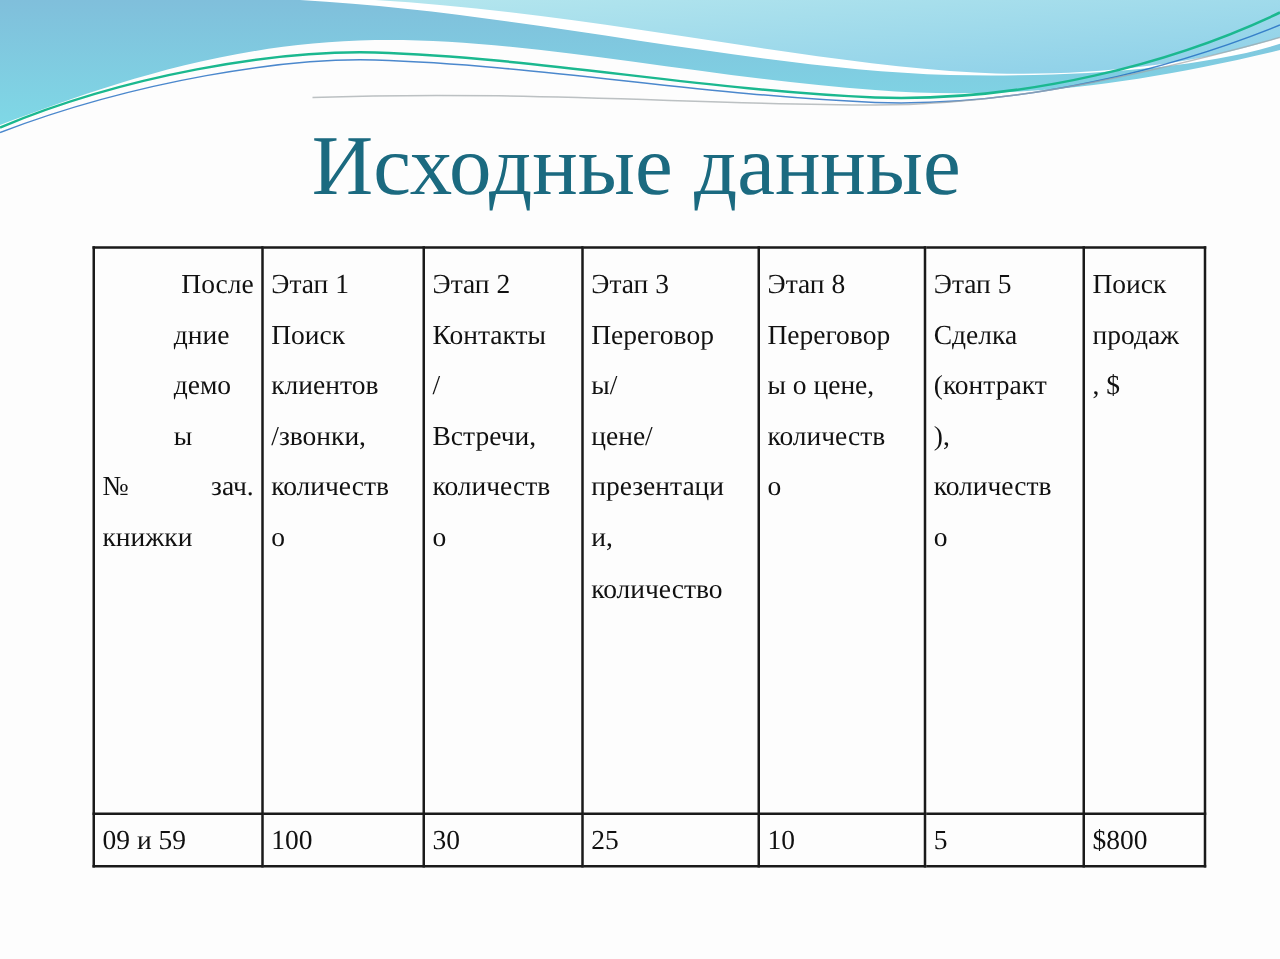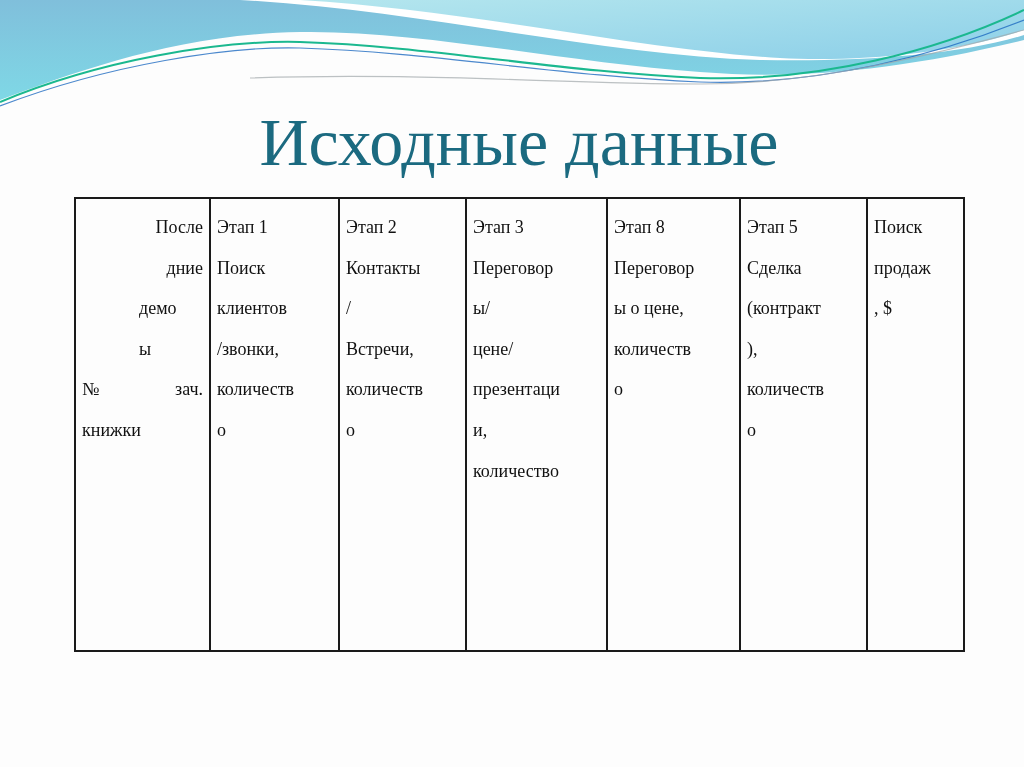--- a/index.html
+++ b/index.html
@@ -5,27 +5,27 @@
   html, body { margin: 0; padding: 0; }
   body {
     width: 1024px; height: 767px; overflow: hidden; position: relative;
     background: #fdfdfd;
     font-family: "Liberation Serif", "DejaVu Serif", serif;
   }
   .waves { position: absolute; left: 0; top: 0; width: 1024px; height: 130px; }
   .title {
     position: absolute; left: 0; top: 88px; width: 1010px; text-align: center;
     font-family: "Liberation Serif", "DejaVu Serif", serif;
-    font-size: 68px; line-height: 80px; color: #1b6a80; margin: 14px; font-weight: normal;
+    font-size: 68px; line-height: 80px; color: #1b6a80; margin: 4px; font-weight: normal;
   }
   table.data {
     position: absolute; left: 74px; top: 197px;
     border-collapse: collapse; table-layout: fixed;
     font-family: "Liberation Serif", "DejaVu Serif", serif;
-    font-size: 18px; color: #111;
+    font-size: 22px; color: #111;
   }
   table.data td {
     border: 2px solid #1a1a1a; vertical-align: top;
     padding: 8px 6px 0 6px; line-height: 40.6px;
     overflow: hidden; word-break: break-all;
   }
   tr.head-row td { height: 443px; }
   tr.value-row td { height: 39px; padding-top: 0; vertical-align: middle; line-height: 40px; }
   .c0 { width: 121px; } .c1 { width: 115px; } .c2 { width: 113px; }
   .c3 { width: 127px; } .c4 { width: 119px; } .c5 { width: 113px; } .c6 { width: 83px; }
@@ -56,21 +56,21 @@
   <path d="M0,60 L1024,60" stroke="none"></path>
 </svg>
 
 <h1 class="title">Исходные данные</h1>
 
 <table class="data">
   <tbody>
       <tr class="head-row">
     <td class="c0">
       <span class="line right">После</span>
-      <span class="line right" style="text-align:right;padding-left:57px">дние</span>
+      <span class="line right" style="text-align:left;padding-left:57px">дние</span>
       <span class="line" style="padding-left:57px">демо</span>
       <span class="line" style="padding-left:57px">ы</span>
       <span class="line just">
         <span>№</span>
         <span>зач.</span>
       </span>
       <span class="line">книжки</span>
     </td>
     <td class="c1">
       <span class="line">Этап 1</span>
@@ -111,14 +111,23 @@
       <span class="line">),</span>
       <span class="line">количеств</span>
       <span class="line">о</span>
     </td>
     <td class="c6">
       <span class="line">Поиск</span>
       <span class="line">продаж</span>
       <span class="line">, $</span>
     </td>
   </tr>
+  <tr class="value-row">
+    <td>09 и 59</td>
+    <td>100</td>
+    <td>30</td>
+    <td>25</td>
+    <td>10</td>
+    <td>5</td>
+    <td>$800</td>
+  </tr>
 </tbody>
   </table>
 
 </body></html>

